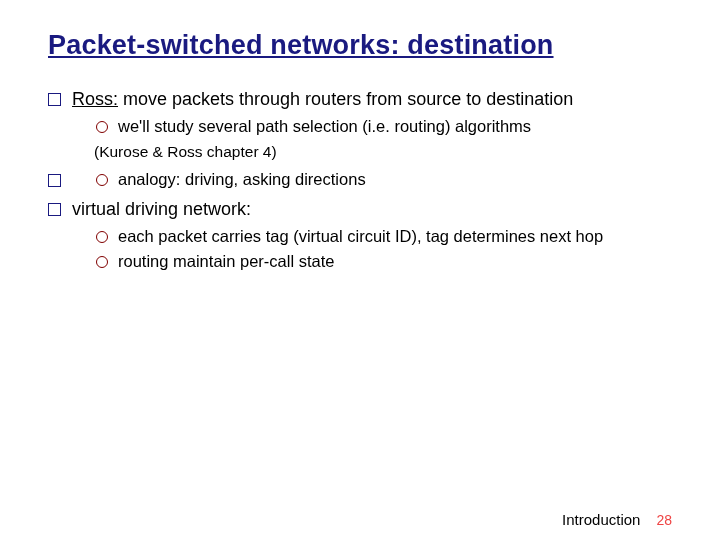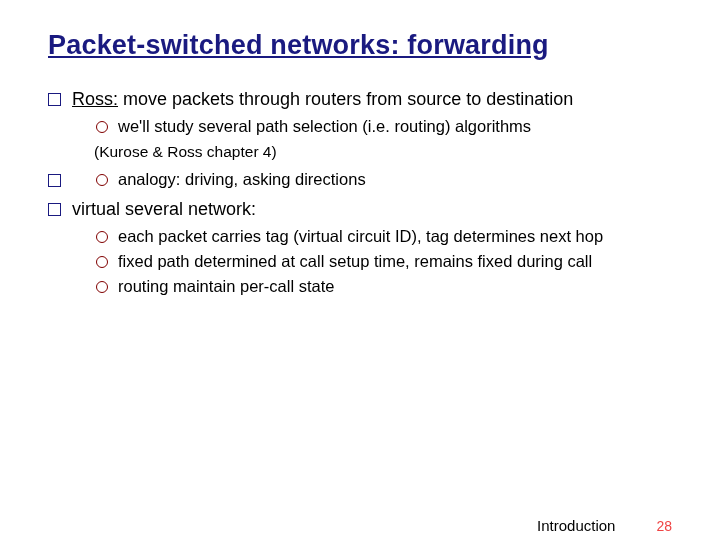--- a/index.html
+++ b/index.html
@@ -65,53 +65,52 @@
   .note {
     padding-left: 22px;
     font-size: 15.5px;
     line-height: 1.4;
     margin-top: 2px;
   }
   .underline { text-decoration: underline; }
   .footer {
     position: absolute;
     right: 48px;
-    bottom: 6px;
+    bottom: 12px;
     font-size: 15px;
     display: flex;
     align-items: baseline;
-    gap: 41px;
+    gap: 16px;
   }
   .page-num { color: #ef4444; font-size: 14px; }
 </style>
 </head>
 <body>
 
-<h1 class="title">Packet-switched networks: forwarding</h1>
+<h1 class="title">Packet-switched networks: destination</h1>
 
 <ul class="level1">
   <li>
     <span class="underline">Ross:</span><span> move packets through routers from source to destination</span>
     <ul class="level2">
       <li>we'll study several path selection (i.e. routing) algorithms</li>
     </ul>
     <div class="note">(Kurose &amp; Ross chapter 4)</div>
   </li>
 
   <li>
     <ul class="level2">
       <li>analogy: driving, asking directions</li>
     </ul>
   </li>
 
   <li>
-    <span>virtual several network:</span>
+    <span>virtual driving network:</span>
     <ul class="level2">
       <li>each packet carries tag  (virtual circuit ID), tag determines next hop</li>
-      <li>fixed path determined at call setup time, remains fixed during call</li>
       <li>routing maintain per-call state</li>
     </ul>
   </li>
 </ul>
 
 <div class="footer">
   <span>Introduction</span>
   <span class="page-num">28</span>
 </div>
 

